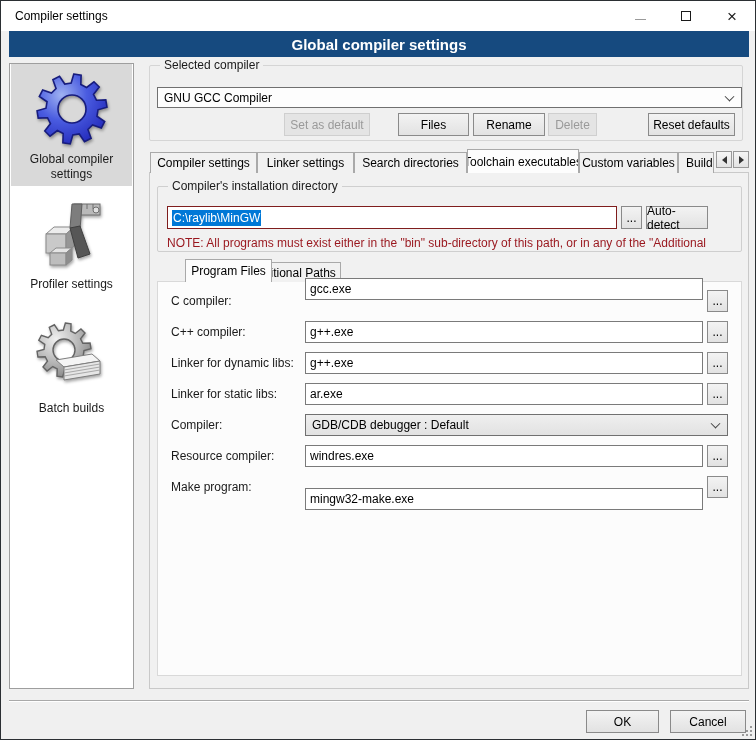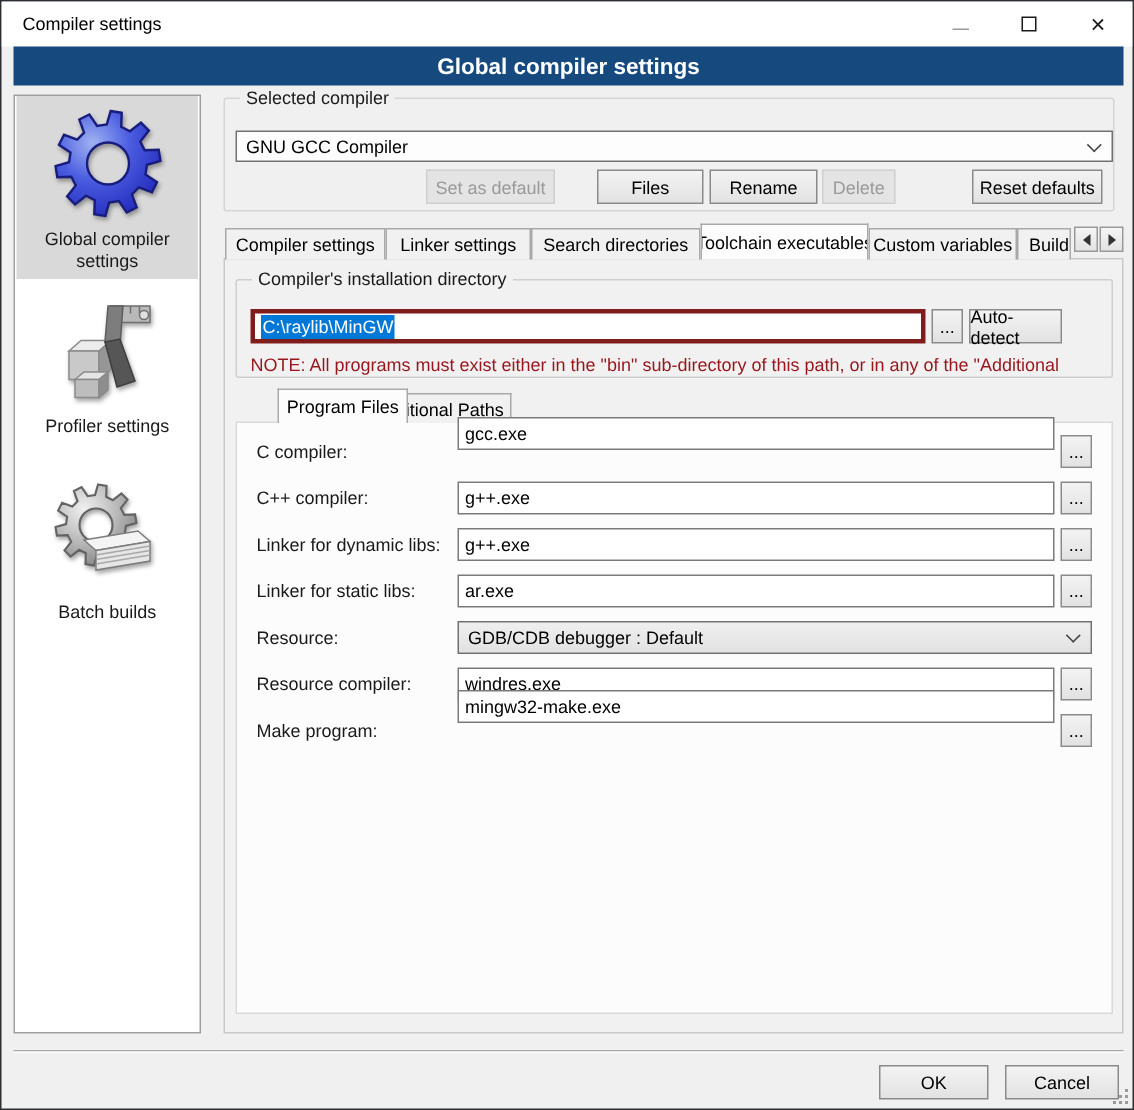--- a/index.html
+++ b/index.html
@@ -49,21 +49,21 @@
   .tab.active { height:24px; background:#fdfdfd; z-index:3; }
   .outer-tabs { position:absolute; left:149px; top:148px; width:600px; height:24px; z-index:2; }
   .tab-arrow-btn { position:absolute; top:3px; width:16px; height:17px; background:linear-gradient(#f5f5f5,#e3e3e3); border:1px solid #999; display:flex; align-items:center; justify-content:center; }
   .tri-left { width:0; height:0; border-top:4px solid transparent; border-bottom:4px solid transparent; border-right:5px solid #333; }
   .tri-right { width:0; height:0; border-top:4px solid transparent; border-bottom:4px solid transparent; border-left:5px solid #333; }
 
   .outer-page { position:absolute; left:148px; top:171px; width:600px; height:517px; background:#f1f1f1; border:1px solid #c9c9c9; z-index:1; }
 
   
   .textbox { position:absolute; background:#fff; border:1px solid #7a7a7a; display:flex; align-items:center; padding-left:4px; font-size:12px; }
-  .textbox.focused { border:3px solid #7f1d1d; }
+  .textbox.focused { border:1px solid #7f1d1d; }
   .sel-text { background:#0078d7; color:#fff; padding:1px 1px; }
   .note { position:absolute; color:#99161d; font-size:12px; white-space:nowrap; overflow:hidden; }
 
   .inner-panel { position:absolute; left:156px; top:280px; width:585px; height:395px; background:#fcfcfc; border:1px solid #d9d9d9; z-index:1; }
   .inner-tabs { position:absolute; left:156px; top:258px; width:400px; height:23px; z-index:2; }
   .inner-tabs .tab { background:#f1f1f1; }
   .inner-tabs .tab.active { background:#fcfcfc; height:23px;margin-left:28px; }
   .inner-tabs .tab.inactive2 { height:20px; }
 
   .row-label { position:absolute; left:170px; height:22px; line-height:22px; font-size:12px; color:#1a1a1a; }
@@ -213,34 +213,34 @@
       <span>g++.exe</span>
     </div>
   <div class="btn btn-small row-browse" style="top:351px; z-index:2;">...</div>
 
   <div style="position:absolute; top:382px; z-index:2;" class="row-label">Linker for static libs:</div>
   <div class="textbox rf row-field" style="top: 382px; z-index: 2; position: absolute;">
       <span>ar.exe</span>
     </div>
   <div class="btn btn-small row-browse" style="top:382px; z-index:2;">...</div>
 
-  <div style="position:absolute; top:413px; z-index:2;" class="row-label">Resource:</div>
+  <div style="position:absolute; top:413px; z-index:2;" class="row-label">Compiler:</div>
   <div class="combo combo-gray" style="left:304px; top:413px; width:423px; height:22px; z-index:2;">
     <span>GDB/CDB debugger : Default</span>
     <span class="chev"></span>
   </div>
 
   <div style="position:absolute; top:444px; z-index:2;" class="row-label">Resource compiler:</div>
   <div class="textbox rf row-field" style="top: 444px; z-index: 2; position: absolute;">
       <span>windres.exe</span>
     </div>
   <div class="btn btn-small row-browse" style="top:444px; z-index:2;">...</div>
 
   <div style="position:absolute; top:475px; z-index:2;" class="row-label">Make program:</div>
-  <div class="textbox rf row-field" style="top: 459px; z-index: 2; position: absolute;">
+  <div class="textbox rf row-field" style="top: 487px; z-index: 2; position: absolute;">
       <span>mingw32-make.exe</span>
     </div>
   <div class="btn btn-small row-browse" style="top:475px; z-index:2;">...</div>
 
   <div class="footer-sep"></div>
   <div class="btn btn-ok">OK</div>
   <div class="btn btn-cancel">Cancel</div>
   <div class="grip">
     <i style="right:0;bottom:0;"></i>
       <i style="right:0;bottom:4px;"></i>

